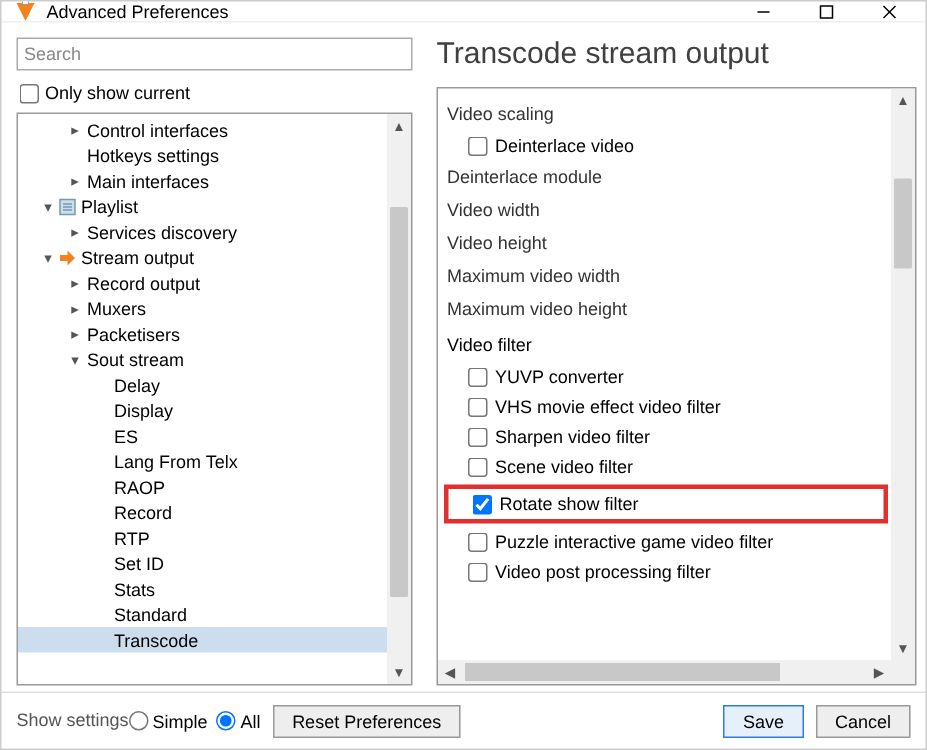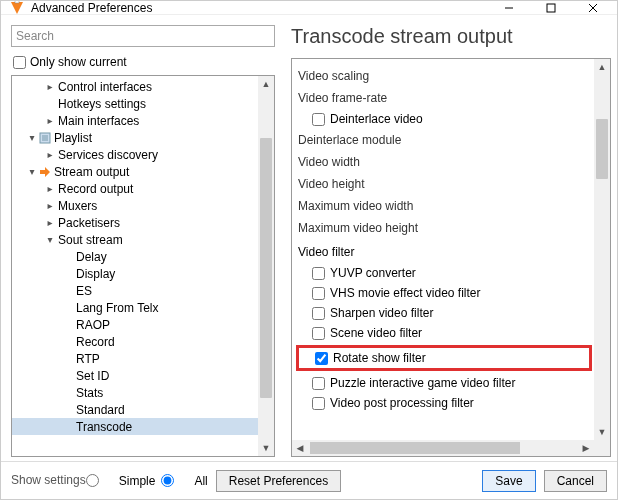--- a/index.html
+++ b/index.html
@@ -34,21 +34,21 @@
 .lblrow { color: #333; padding: 4px 2px; }
 .cbrow { display: flex; align-items: center; gap: 5px; padding: 3px 2px 3px 16px; }
 .cbrow input { width: 13px; height: 13px; }
 .fgrp { padding: 4px 2px; margin-top: 2px; }
 .red { border: 3px solid #e03030; padding: 0 !important; margin: 2px 0; }
 .red .cbrow { padding: 3px 2px 3px 16px; }
 .bottom { height: 38px; border-top: 1px solid #ddd; display: flex; align-items: center; padding: 0 10px; gap: 8px; }
 .showset { display: flex; flex-direction: row; font-size: 11px; }
 .showset .title { color: #555; margin-bottom: 1px; }
 .radios { display: flex; gap: 6px; align-items: center; }
-.radios label { display: flex; align-items: center; gap: 20px; }
+.radios label { display: flex; align-items: center; gap: 3px; }
 .btn { height: 22px; border: 1px solid #999; background: #eee; padding: 0 12px; display: inline-flex; align-items: center; }
 .btn.primary { border: 1px solid #2a7de1; background: #e6f0fb; }
 .spacer { flex: 1; }
 </style>
 </head>
 <body>
 
 <div class="titlebar">
   <svg width="16" height="16">
       <polygon points="2,2 14,2 8,14" fill="#f58220"></polygon>
@@ -211,21 +211,20 @@
         <div class="arr" style="position:absolute;bottom:0;">▼</div>
       </div>
     </div>
   </div>
 
   <div class="right">
     <h1>Transcode stream output</h1>
     <div class="optbox">
       <div class="opts" id="opts">
           <div class="lblrow">Video scaling</div>
-          <div class="lblrow">Video frame-rate</div>
           <div class="cbrow">
             <input type="checkbox" style="">
             <span>Deinterlace video</span>
           </div>
           <div class="lblrow">Deinterlace module</div>
           <div class="lblrow">Video width</div>
           <div class="lblrow">Video height</div>
           <div class="lblrow">Maximum video width</div>
           <div class="lblrow">Maximum video height</div>
           <div class="fgrp">Video filter</div>

